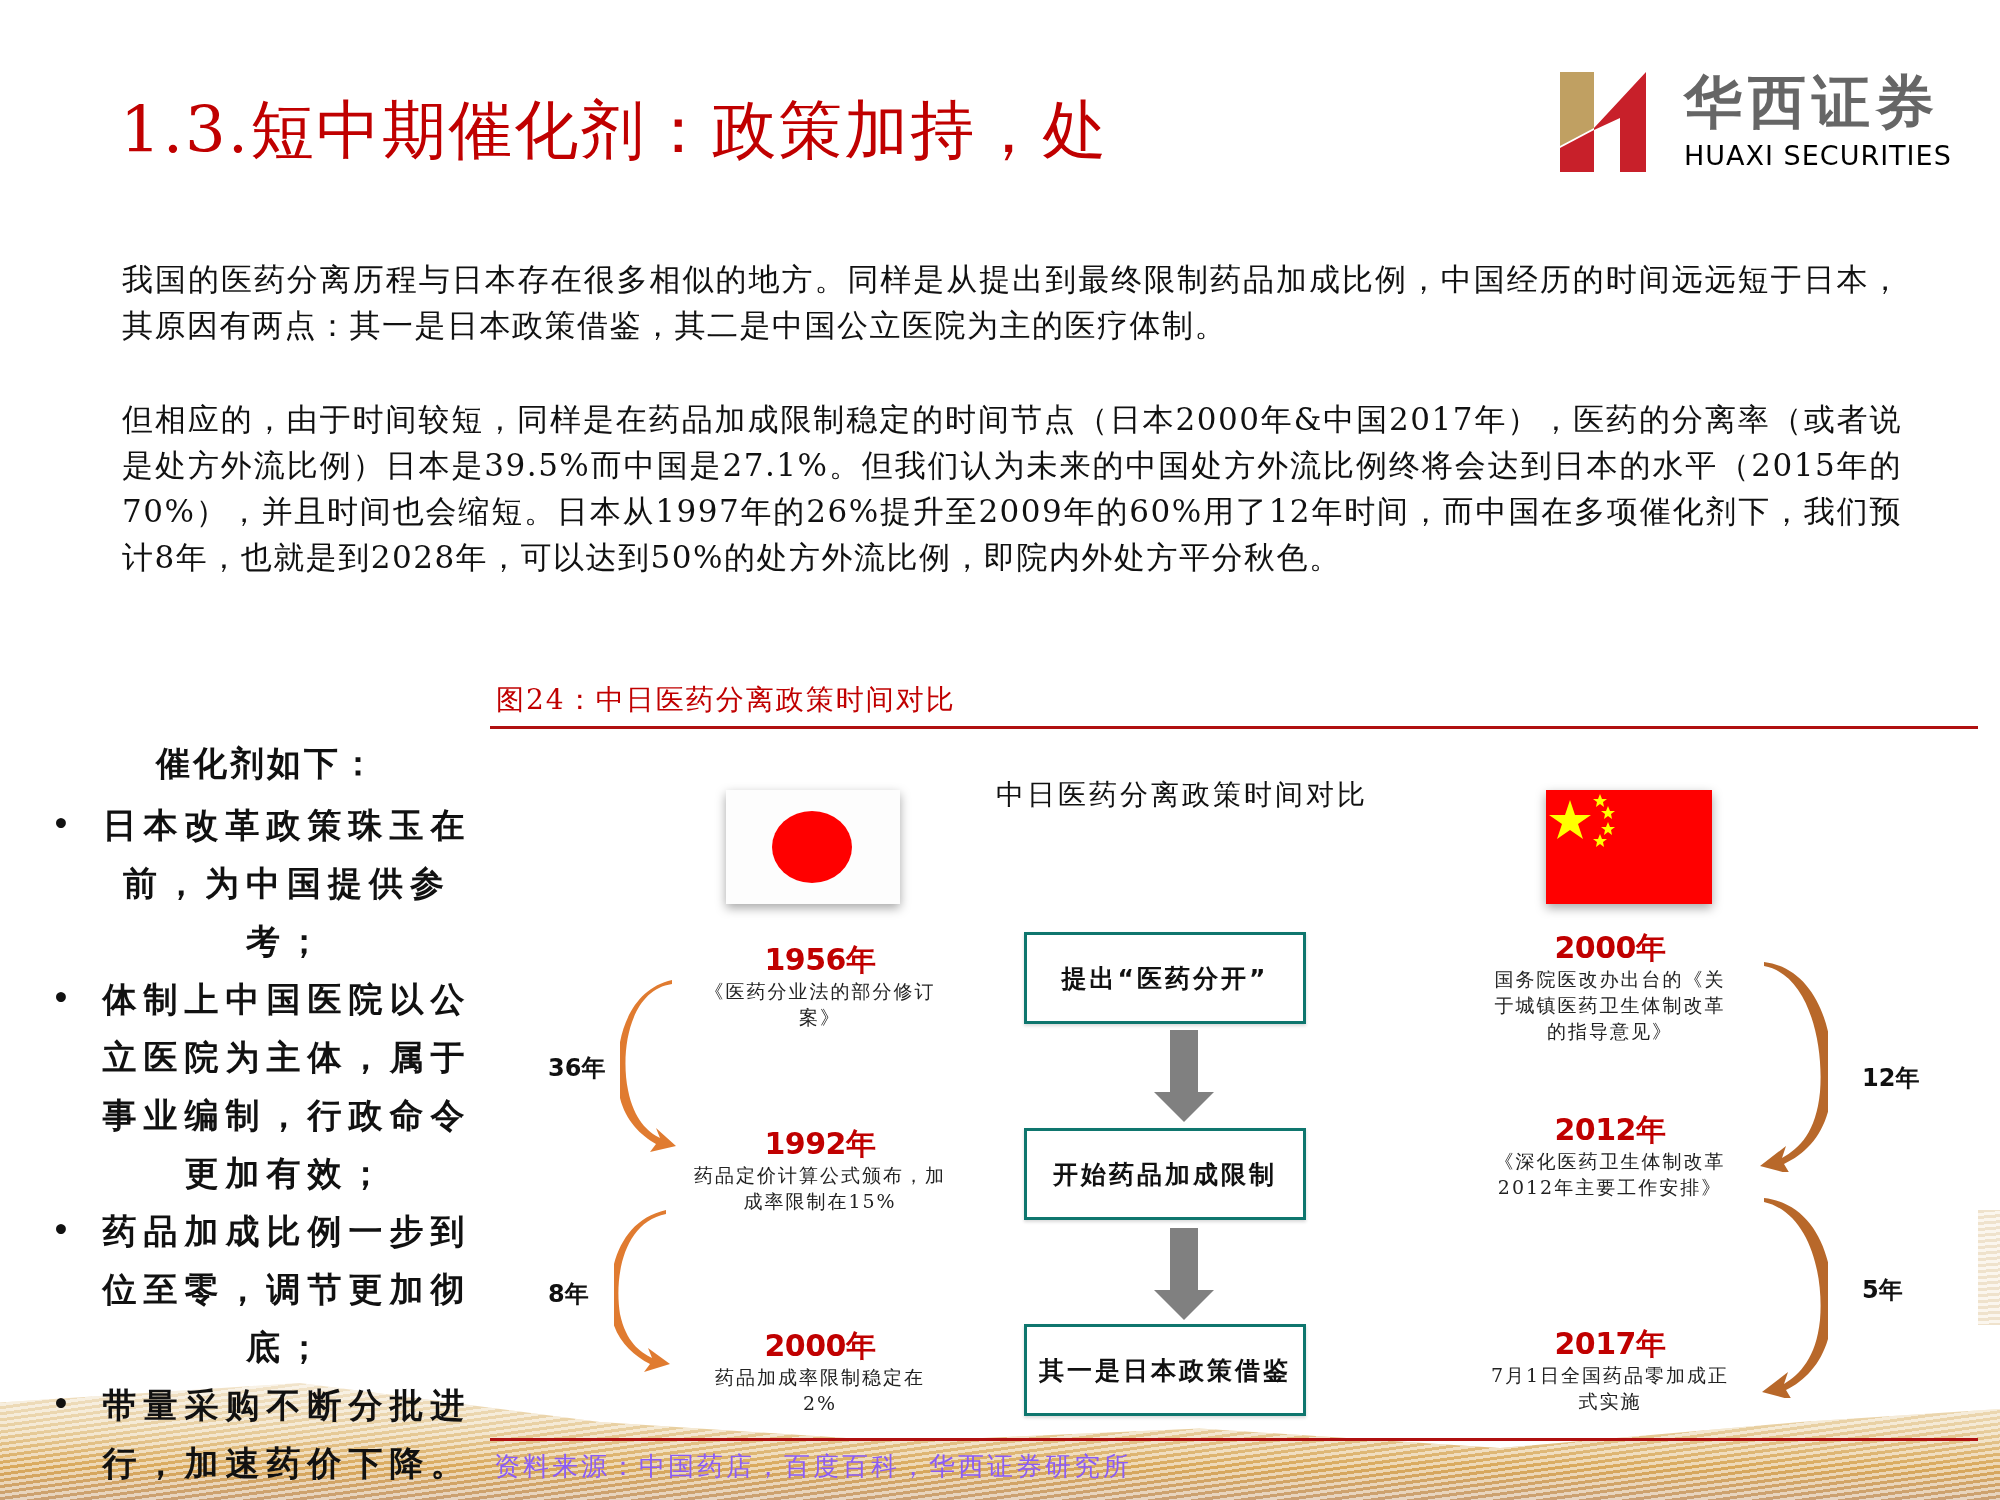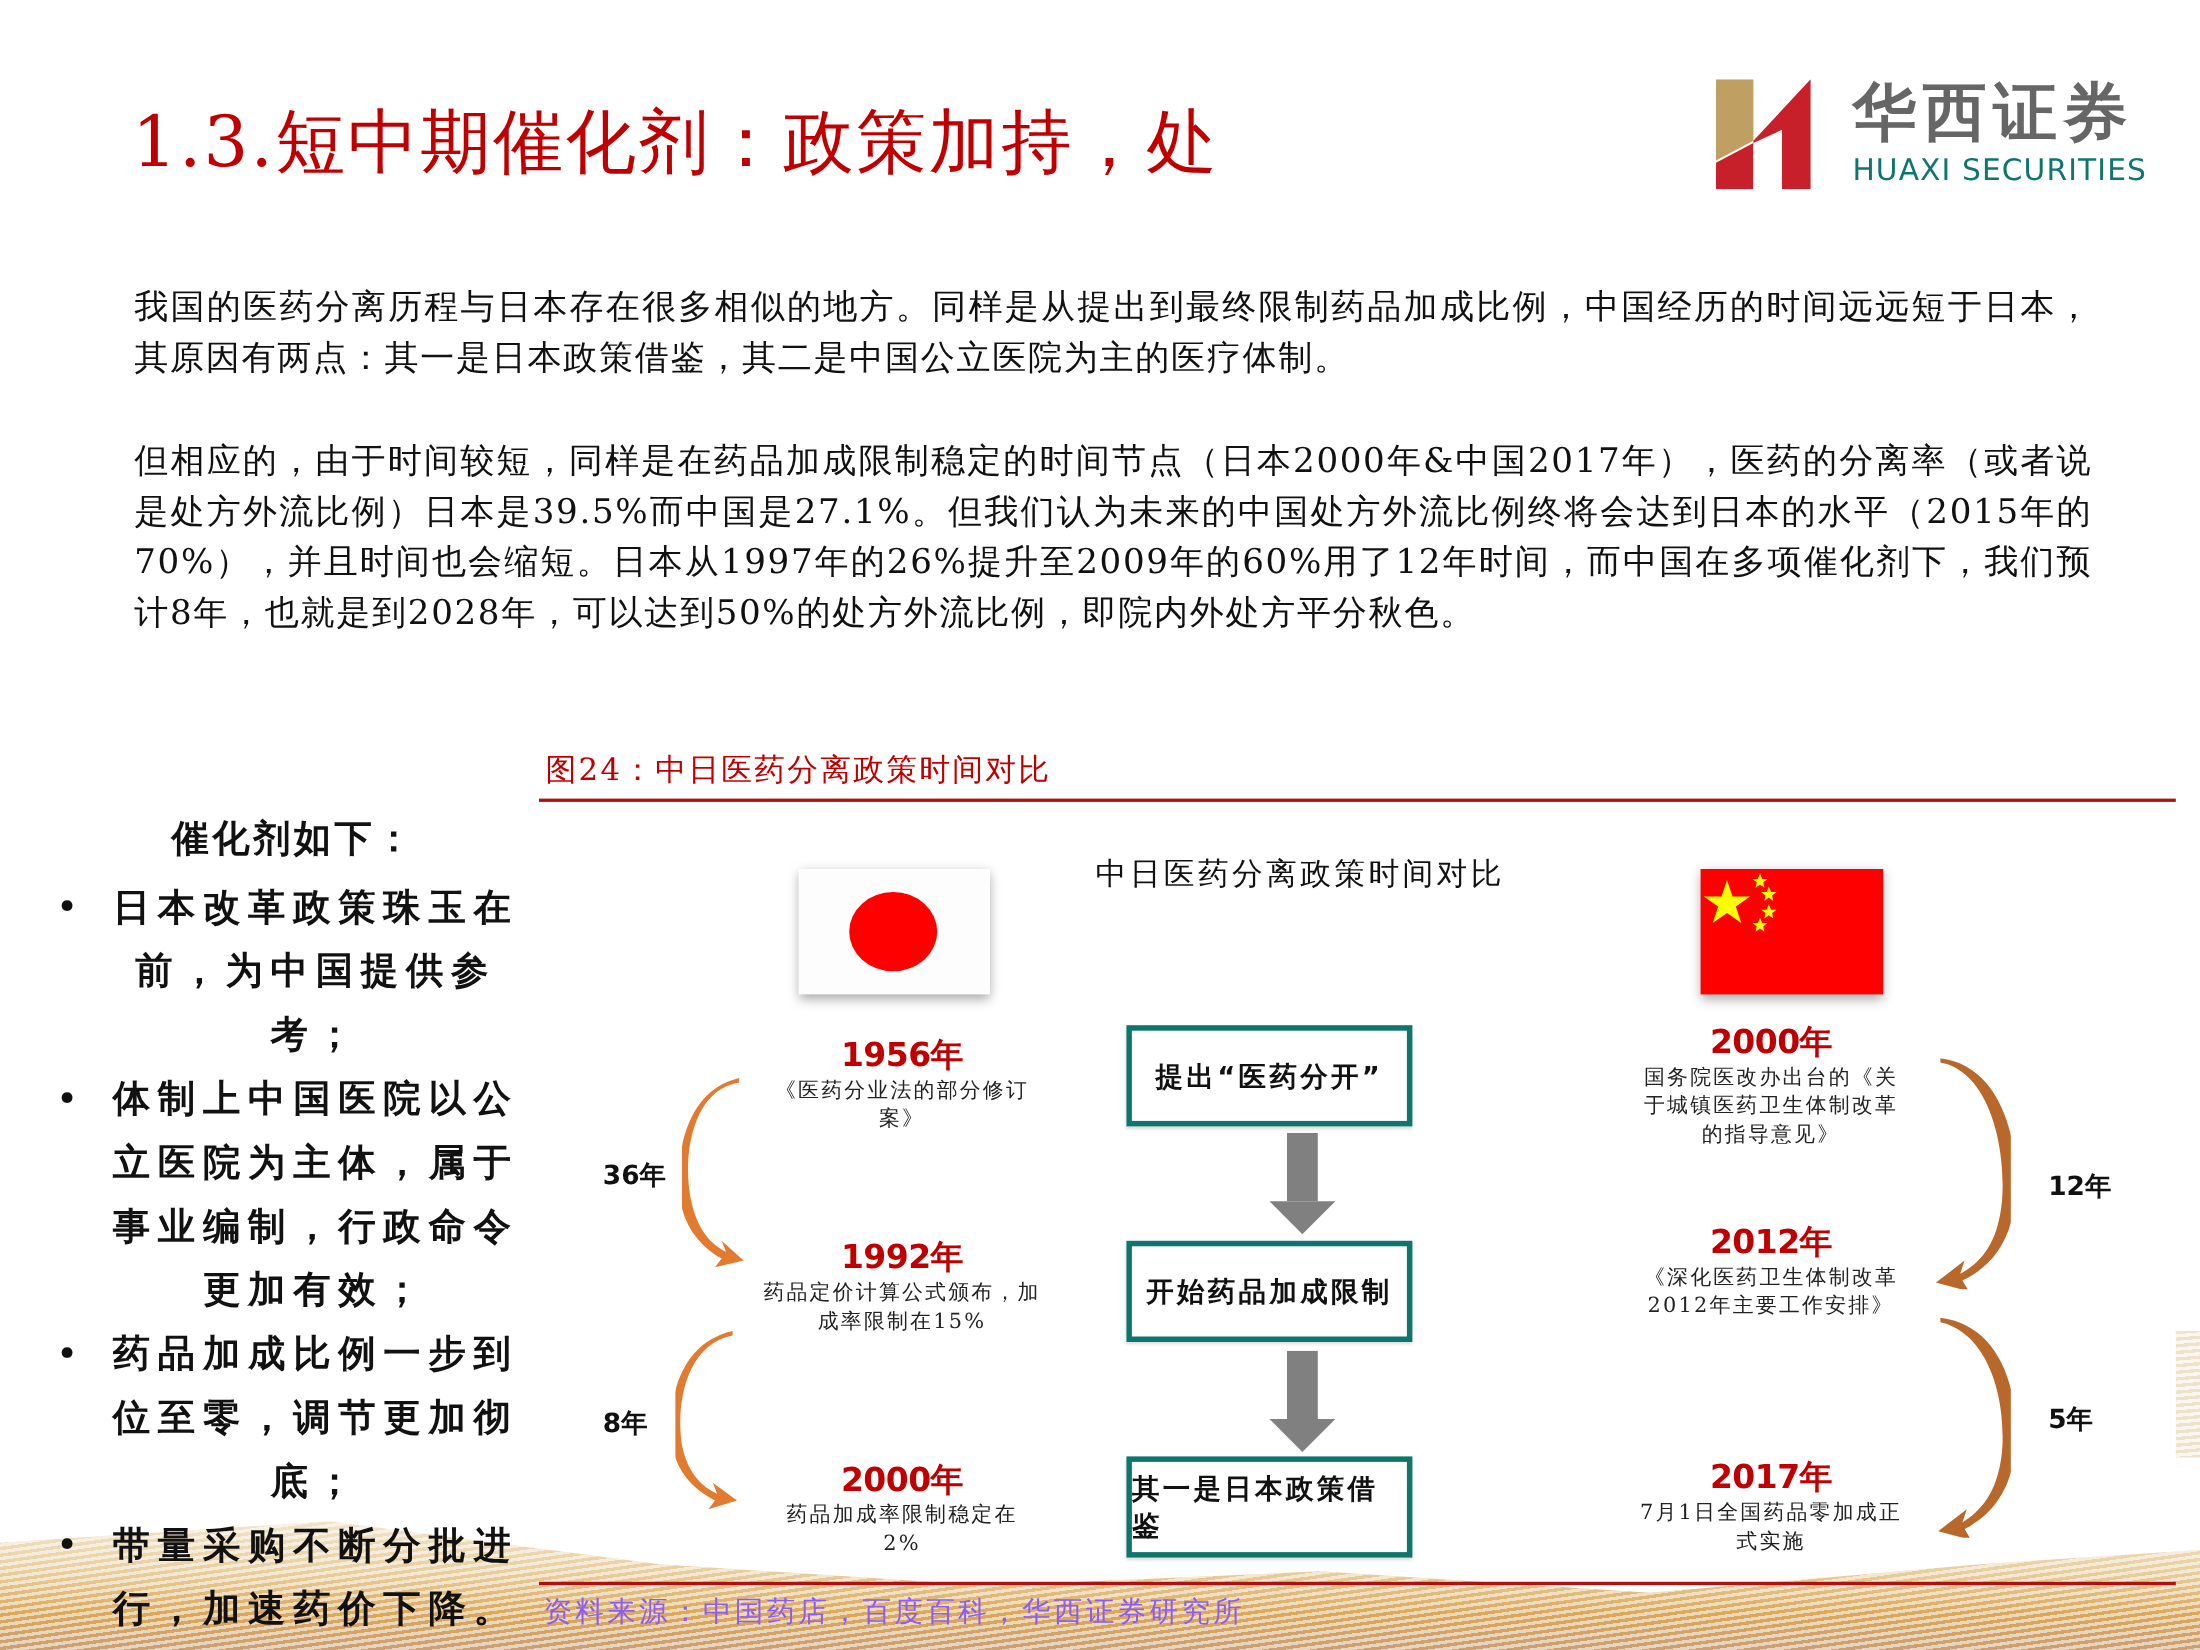--- a/index.html
+++ b/index.html
@@ -28,21 +28,21 @@
 
     
     .logo { position: absolute; left: 1560px; top: 68px; width: 400px; height: 110px; }
     .logo-mark { position: absolute; left: 0; top: 4px; width: 92px; height: 100px; }
     .logo-cn {
       position: absolute; left: 124px; top: 0; font-family: "DejaVu Serif", serif;
       font-size: 58px; font-weight: bold; color: #666; letter-spacing: 6px; line-height: 68px;
     }
     .logo-en {
       position: absolute; left: 124px; top: 72px; font-family: "DejaVu Sans", sans-serif;
-      font-size: 27px; color: #0f766e; letter-spacing: 1px; line-height: 32px;
+      font-size: 27px; color: #000000; letter-spacing: 1px; line-height: 32px;
     }
 
     
     .para {
       position: absolute; left: 122px; width: 1780px;
       font-family: "DejaVu Serif", serif; font-size: 31px; line-height: 46px; color: #111;
       letter-spacing: 1.5px; text-align: justify;
     }
     .para1 { top: 256px; }
     .para2 { top: 396px; }
@@ -108,21 +108,21 @@
     }
     .s36 { left: 548px; top: 1052px; }
     .s8 { left: 548px; top: 1278px; }
     .s12 { left: 1862px; top: 1062px; }
     .s5 { left: 1862px; top: 1274px; }
 
     .arc { position: absolute; }
 
     
     .pbox {
-      position: absolute; left: 1024px; width: 260px; height: 92px; border: 5px solid #0f766e;
+      position: absolute; left: 1024px; width: 282px; height: 92px; border: 3px solid #0f766e;
       background: #fff; display: flex; align-items: center; justify-content: center;
       font-family: "DejaVu Sans", sans-serif; font-weight: bold; font-size: 25px; letter-spacing: 3px; color: #111;
       box-shadow: 0 2px 3px rgba(0,0,0,0.15);
     }
     .pb1 { top: 932px; }
     .pb2 { top 1128px; top: 1128px; }
     .pb3 { top: 1324px; }
     .down-arrow { position: absolute; left: 1154px; }
   </style>
 </head>

